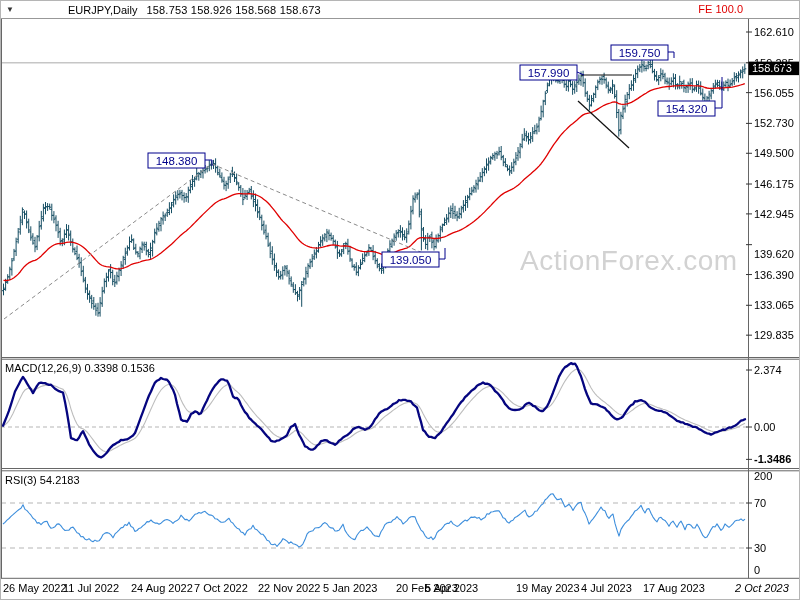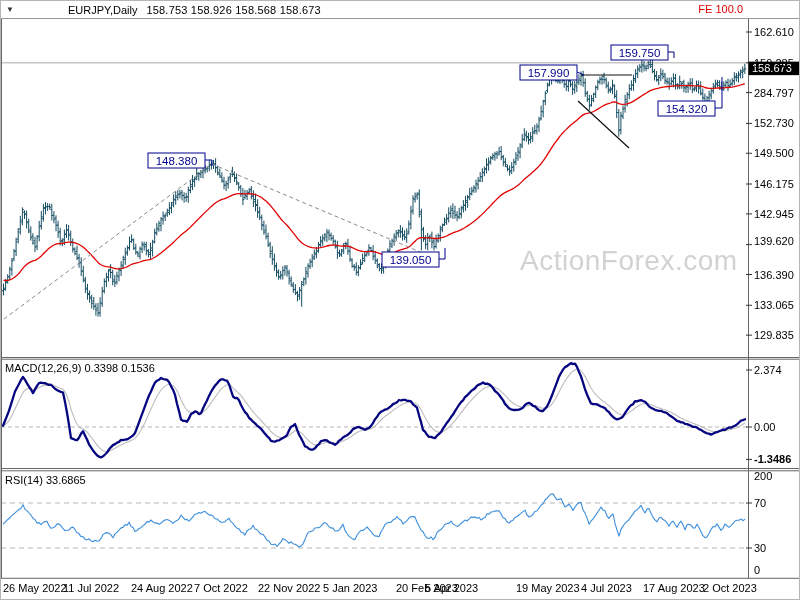--- a/index.html
+++ b/index.html
@@ -79,30 +79,30 @@
       <rect x="747.5" y="60.61725000000011" width="52" height="13.5" fill="#000000"></rect>
       <text x="751" y="71.41725000000011" fill="#ffffff" font-size="11px" font-family="&quot;Liberation Sans&quot;,sans-serif">158.673</text>
     </svg>
   <div class="header">
     <span class="arrow">▼</span>
     <span class="sym">EURJPY,Daily</span>
     <span class="ohlc">158.753 158.926 158.568 158.673</span>
     <span class="fe" id="fe-label" style="color: rgb(224, 0, 0);">FE 100.0</span>
   </div>
   <div class="panel-label" id="macd-label">MACD(12,26,9) 0.3398 0.1536</div>
-  <div class="panel-label" id="rsi-label">RSI(14) 33.6865</div>
+  <div class="panel-label" id="rsi-label">RSI(3) 54.2183</div>
   <div id="yaxis">
       <div class="tick" style="top: 25px;">162.610</div>
       <div class="tick" style="top: 55.7563px;">159.285</div>
-      <div class="tick" style="top: 85.6338px;">284.797</div>
+      <div class="tick" style="top: 85.6338px;">156.055</div>
       <div class="tick" style="top: 116.39px;">152.730</div>
       <div class="tick" style="top: 146.268px;">149.500</div>
       <div class="tick" style="top: 177.024px;">146.175</div>
       <div class="tick" style="top: 206.901px;">142.945</div>
-      <div class="tick" style="top: 234px;">139.620</div>
+      <div class="tick" style="top: 247px;">139.620</div>
       <div class="tick" style="top: 267.535px;">136.390</div>
       <div class="tick" style="top: 298.291px;">133.065</div>
       <div class="tick" style="top: 328.169px;">129.835</div>
       <div class="tick" style="top: 363.024px;">2.374</div>
       <div class="tick" style="top: 420px;">0.00</div>
       <div class="tick" style="top: 452.366px; font-weight: bold;">-1.3486</div>
       <div class="tick" style="top: 469px;">200</div>
       <div class="tick" style="top: 496px;">70</div>
       <div class="tick" style="top: 541px;">30</div>
       <div class="tick" style="top: 563px;">0</div>
@@ -112,15 +112,15 @@
       <div class="date" style="left: 62px;">11 Jul 2022</div>
       <div class="date" style="left: 130px;">24 Aug 2022</div>
       <div class="date" style="left: 193px;">7 Oct 2022</div>
       <div class="date" style="left: 257px;">22 Nov 2022</div>
       <div class="date" style="left: 322px;">5 Jan 2023</div>
       <div class="date" style="left: 395px;">20 Feb 2023</div>
       <div class="date" style="left: 424px;">5 Apr 2023</div>
       <div class="date" style="left: 515px;">19 May 2023</div>
       <div class="date" style="left: 580px;">4 Jul 2023</div>
       <div class="date" style="left: 642px;">17 Aug 2023</div>
-      <div class="date" style="left: 702px;">2 Oct 2023</div>
+      <div class="date" style="left: 734px; font-style: italic;">2 Oct 2023</div>
     </div>
 </div>
 
 </body></html>

